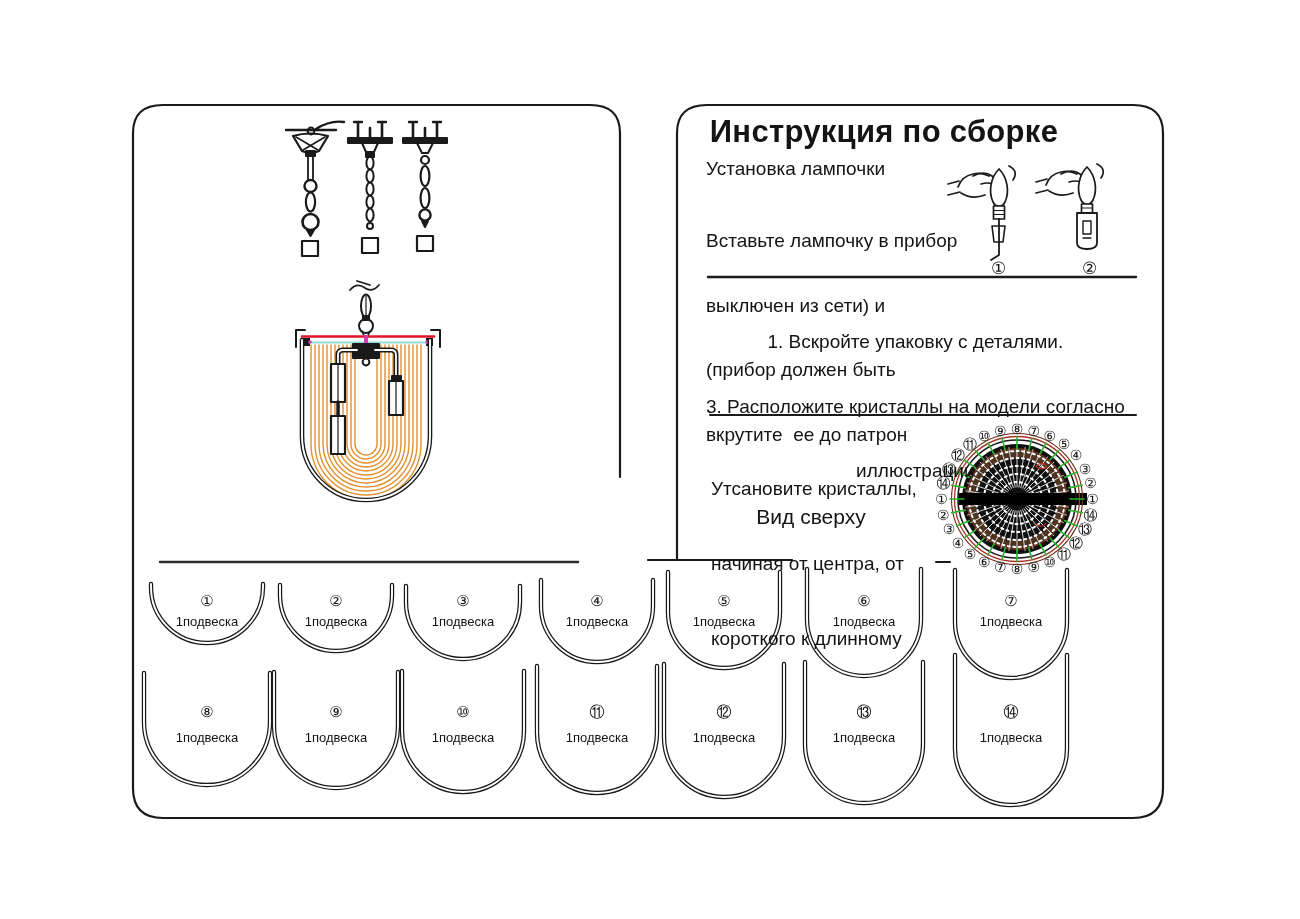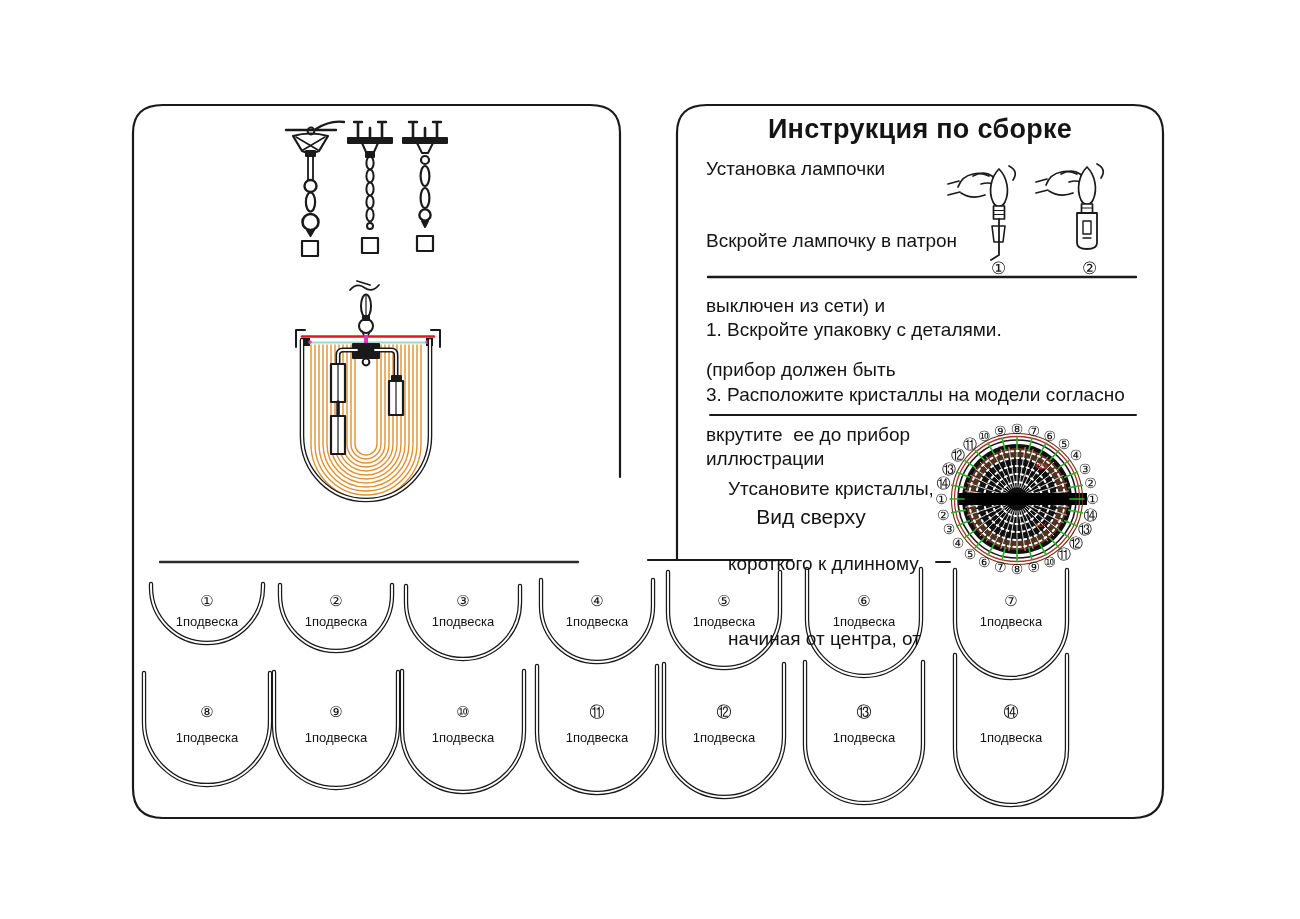--- a/index.html
+++ b/index.html
@@ -1,23 +1,23 @@
 <!DOCTYPE html>
 <html><head>
 <meta charset="utf-8">
 <style>
   html,body{margin:0;padding:0;background:#fff;}
   #stage{position:relative;width:1300px;height:919px;background:#ffffff;
          font-family:"Liberation Sans",sans-serif;color:#141414;overflow:hidden;}
   #art{position:absolute;left:0;top:0;}
   .txt{position:absolute;white-space:pre;text-align:right;}
-  .title{left:690px;top:114px;width:460px;text-align:center;font-size:27px;font-weight:bold;letter-spacing:.3px;}
+  .title{left:654px;top:114px;width:460px;text-align:center;font-size:31px;font-weight:bold;letter-spacing:.3px;}
   .h19{font-size:19px;}
   .block{position:absolute;font-size:19px;line-height:21.5px;white-space:pre;}
-  .crystal{line-height:25px;margin-left:17px;}
+  .crystal{line-height:25px;}
   .viewlbl{left:700px;top:505px;width:222px;text-align:center;font-size:21px;}
   .model{left:176px;top:517px;width:384px;text-align:center;
          font-family:"DejaVu Serif",serif;font-size:25px;letter-spacing:1.5px;}
   .figlbl{position:absolute;font-size:17px;}
   .pendant-label{position:absolute;width:120px;text-align:center;}
   .p-num{font-size:15px;line-height:16px;}
   .p-text{font-size:13px;line-height:15px;}
   .ring-num{position:absolute;font-size:14px;line-height:14px;transform:translate(-50%,-50%);}
 </style>
 </head>
@@ -277,39 +277,39 @@
         <path d="M 955,655 L 955,749 A 56,56 0 0 0 1067,749 L 1067,655" fill="none" stroke="#1a1a1a" stroke-width="4.4"></path>
         <path d="M 955,655 L 955,749 A 56,56 0 0 0 1067,749 L 1067,655" fill="none" stroke="#ffffff" stroke-width="1.9"></path>
       </g>
   </svg>
 
   <div class="txt title">Инструкция по сборке</div>
 
   <div class="txt h19" style="left:706px;top:158px;">Установка лампочки</div>
 
   <div class="block" style="left:706px;top:187px;">
-    <span style="display:block">Вскройте лампочку в патрон</span>
+    <span style="display:block">Вставьте лампочку в прибор</span>
     <span style="display:block">выключен из сети) и</span>
     <span style="display:block">(прибор должен быть</span>
-    <span style="display:block">вкрутите  ее до прибор</span>
+    <span style="display:block">вкрутите  ее до патрон</span>
   </div>
 
   <span class="figlbl" style="left:991px;top:258px;">①</span>
   <span class="figlbl" style="left:1082px;top:258px;">②</span>
 
-  <div class="block" style="left:706px;top:276px;">
+  <div class="block" style="left:706px;top:288px;text-align:center;">
     <span style="display:block">1. Вскройте упаковку с деталями.</span>
     <span style="display:block">3. Расположите кристаллы на модели согласно</span>
     <span style="display:block">иллюстрации</span>
   </div>
 
   <div class="block crystal" style="left:711px;top:426px;">
     <span style="display:block">Утсановите кристаллы,</span>
+    <span style="display:block">начиная от центра, от</span>
     <span style="display:block">короткого к длинному</span>
-    <span style="display:block">начиная от центра, от</span>
   </div>
 
   <div class="txt viewlbl">Вид сверху</div>
 
 
   <div id="ring-numbers">
       <span class="ring-num" style="left: 1092.5px; top: 499px;">①</span>
       <span class="ring-num" style="left: 1090.61px; top: 483.424px;">②</span>
       <span class="ring-num" style="left: 1085.02px; top: 468.628px;">③</span>
       <span class="ring-num" style="left: 1076.03px; top: 455.356px;">④</span>

